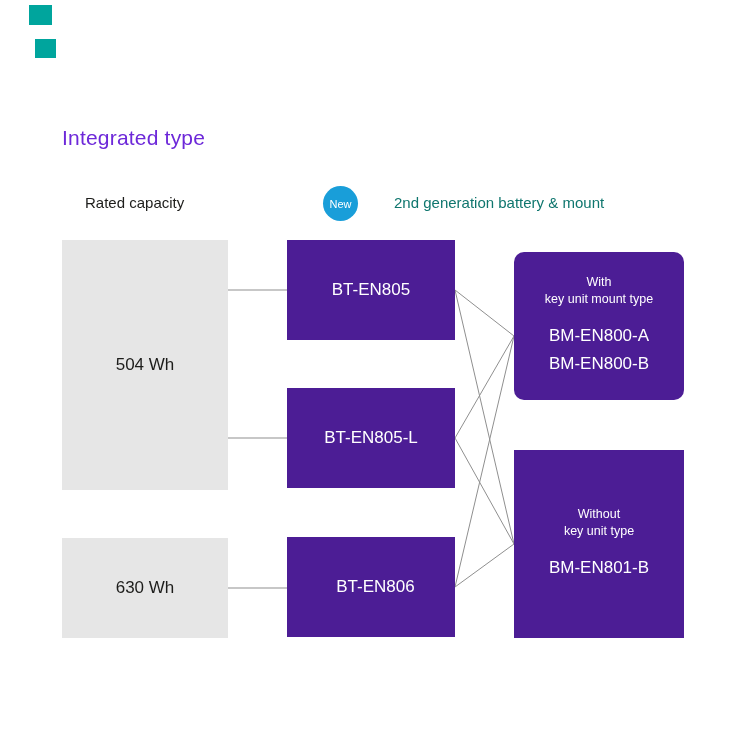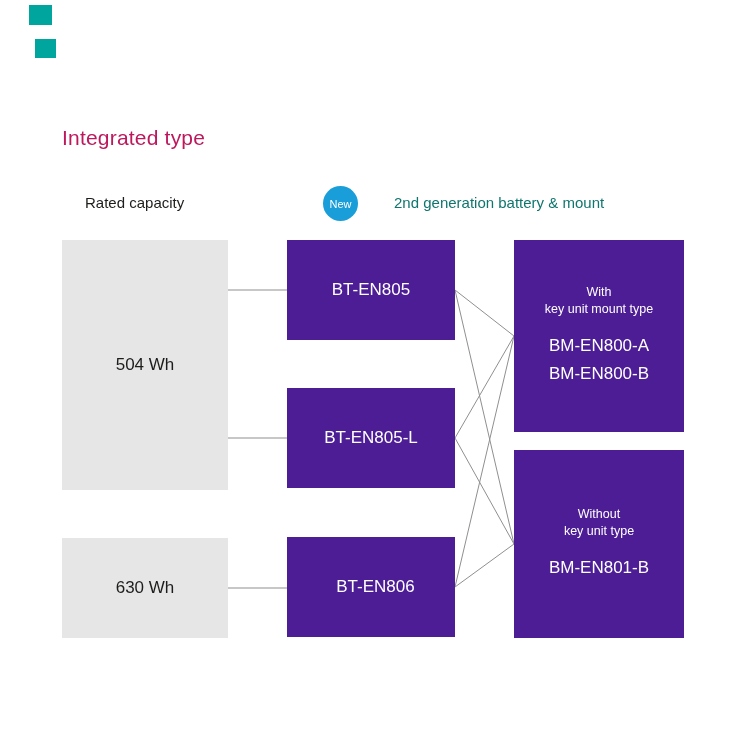--- a/index.html
+++ b/index.html
@@ -22,21 +22,21 @@
   .mark1 { left: 29px; top: 5px;  width: 23px; height: 20px; }
   .mark2 { left: 35px; top: 39px; width: 21px; height: 19px; }
 
   .title {
     position: absolute;
     left: 62px;
     top: 126px;
     margin: 0;
     font-size: 21px;
     font-weight: 400;
-    color: #be185d;
+    color: #6d28d9;
     letter-spacing: 0.2px;
   }
   .col-header {
     position: absolute;
     left: 85px;
     top: 194px;
     font-size: 15px;
     color: #1d1d1b;
   }
   .new-badge {
@@ -86,21 +86,21 @@
   }
   .cap1 { left: 62px; top: 240px; width: 166px; height: 250px; }
   .cap2 { left: 62px; top: 538px; width: 166px; height: 100px; }
 
   .bat  { left: 287px; width: 168px; height: 100px; }
   .bat1 { top: 240px; }
   .bat2 { top: 388px; }
   .bat3 { top: 537px; padding-left: 9px; }
 
   .mount  { left: 514px; width: 170px; flex-direction: column; }
-  .mount1 { top: 240px; height: 192px; }
+  .mount1 { top: 252px; height: 148px; border-radius: 10px; }
   .mount2 { top: 450px; height: 188px; }
   .mount .subtitle {
     font-size: 12.5px;
     line-height: 1.4;
     margin-bottom: 13px;
     white-space: pre-line;
   }
   .mount .model {
     font-size: 17px;
     line-height: 1.65;

